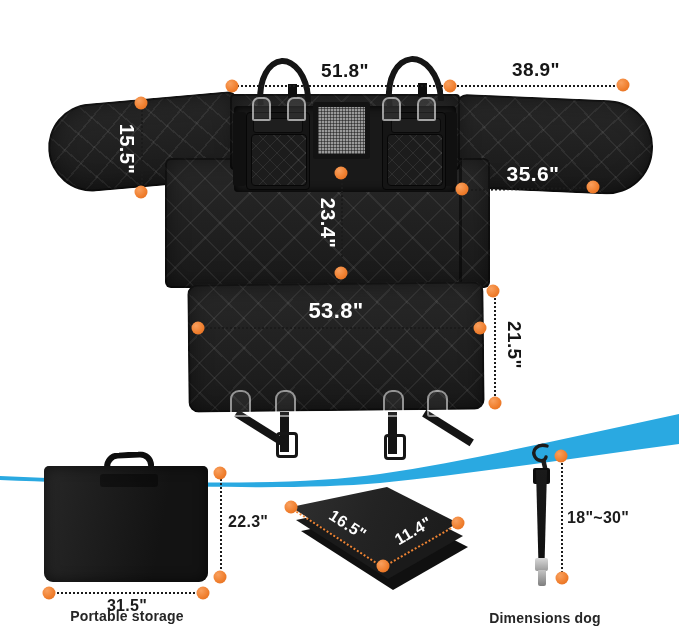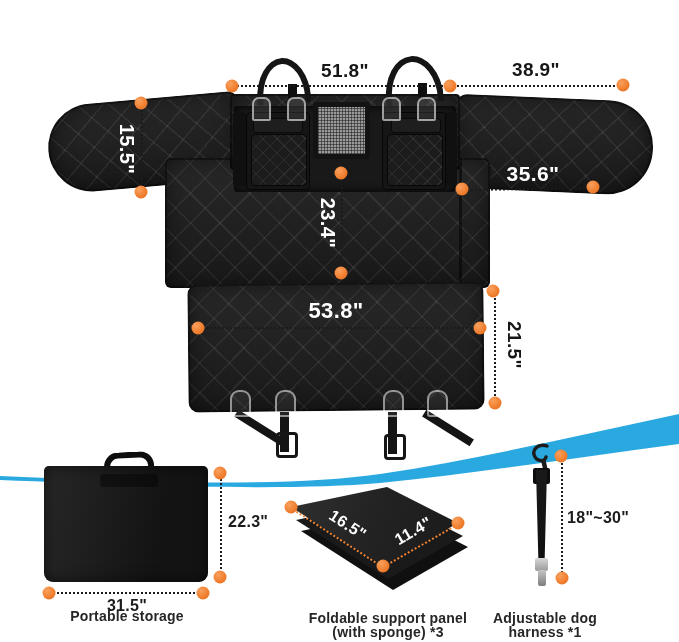--- a/index.html
+++ b/index.html
@@ -153,22 +153,17 @@
   <div class="abs" style="left:535px;top:558px;width:13px;height:13px;background:linear-gradient(180deg,#d8d8d8,#9a9a9a);border-radius:2px;"></div>
   <div class="abs" style="left:538px;top:570px;width:8px;height:16px;background:linear-gradient(180deg,#c4c4c4,#7e7e7e);border-radius:1px 1px 2px 2px;"></div>
   <div class="abs dotV" style="left:561px;top:456px;height:121px;"></div>
   <div class="abs odot" style="left:561px;top:456px;"></div>
   <div class="abs odot" style="left:562px;top:578px;"></div>
   <div class="abs dimS" style="left:567px;top:509px;">18"~30"</div>
 
   <div class="abs cap" style="left:47px;top:609px;width:160px;">
     <div>Portable storage</div>
   </div>
-  <div class="abs cap" style="left:288px;top:611px;width:200px;">
-    <div>Foldable support panel</div>
-    <div>(with sponge) *3</div>
-  </div>
   <div class="abs cap" style="left:465px;top:611px;width:160px;">
-    <div>Adjustable dog</div>
-    <div>harness *1</div>
+    <div>Dimensions dog</div>
   </div>
 
 </div>
 
 </body></html>

